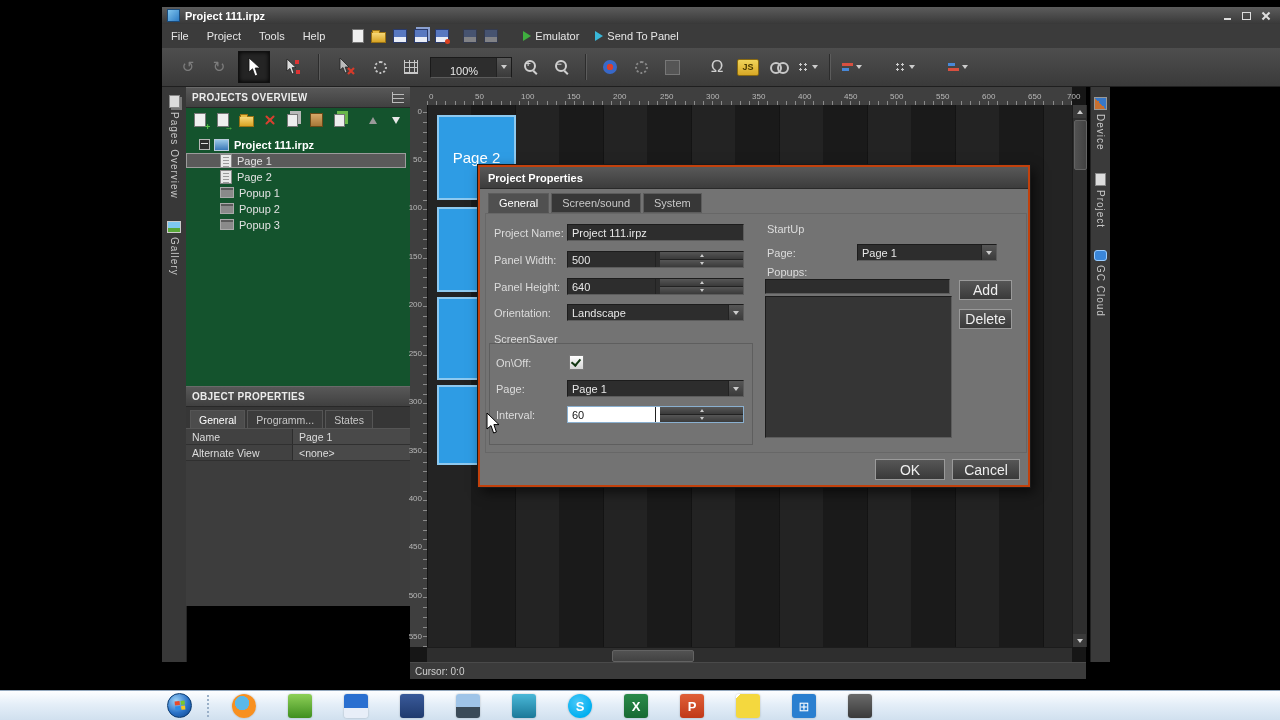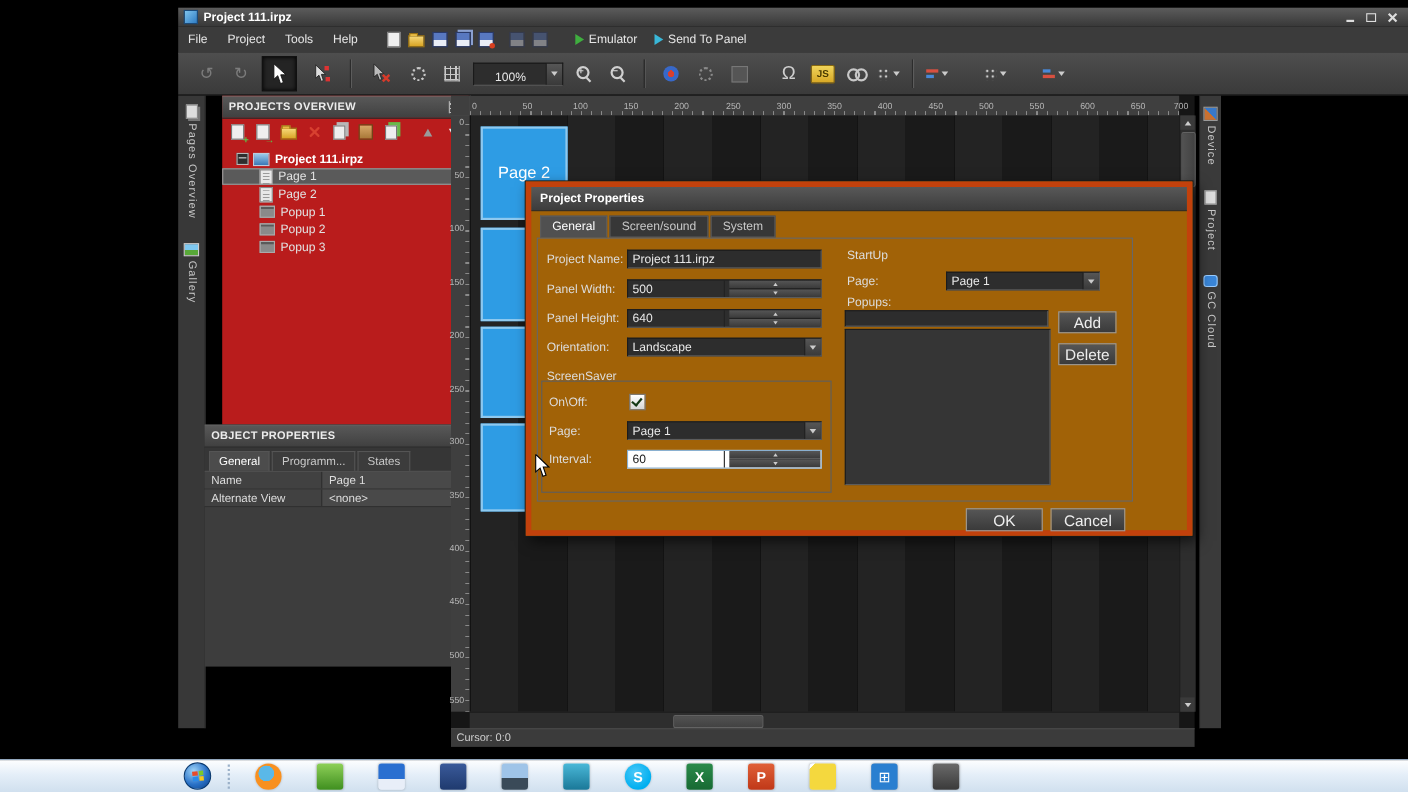--- a/index.html
+++ b/index.html
@@ -66,21 +66,21 @@
   .cursvg{display:block;}
 
   
   #leftstrip{left:162px;top:87px;width:24px;height:575px;background:#383838;border-right:1px solid #262626;}
   .vitem{display:flex;flex-direction:column;align-items:center;gap:4px;}
   .vtext{writing-mode:vertical-rl;font-size:10px;color:#c8c8c8;letter-spacing:1px;}
   .ic-pages{width:9px;height:11px;background:#ddd;border:1px solid #888;box-shadow:2px 2px 0 #777;}
   .ic-gallery{width:12px;height:10px;background:linear-gradient(180deg,#7ec8f0 0 55%,#58a838 55%);border:1px solid #cccccc;}
 
   
-  #projects{left:202px;top:87px;width:224px;height:299px;background:#b91c1c;border-right:1px solid #1d1d1d;}
+  #projects{left:186px;top:87px;width:224px;height:299px;background:#14532d;border-right:1px solid #1d1d1d;}
   .phead{height:19px;background:linear-gradient(#585858,#404040);border-top:1px solid #6a6a6a;border-bottom:1px solid #282828;
          display:flex;align-items:center;font-size:10px;font-weight:bold;color:#ececec;padding:0 6px;letter-spacing:.3px;}
   .phead .hico{margin-left:auto;width:11px;height:11px;background-image:repeating-linear-gradient(0deg,#bbb 0 1px,transparent 1px 4px);border-left:1px solid #bbb;}
   .ptools{height:24px;display:flex;align-items:center;gap:7px;padding:0 6px;}
   .pti{width:17px;height:17px;display:flex;align-items:center;justify-content:center;position:relative;}
   .bdg{position:absolute;right:-2px;bottom:-2px;font-size:9px;font-weight:bold;line-height:8px;}
   .g{color:#5ac84a;} 
   .xic{position:relative;width:10px;height:10px;}
   .xic::before,.xic::after{content:"";position:absolute;left:-1px;top:4px;width:12px;height:2px;background:#d84030;border-radius:1px;}
   .xic::before{transform:rotate(45deg);} .xic::after{transform:rotate(-45deg);}
@@ -133,21 +133,21 @@
   #statusbar{left:410px;top:662px;width:676px;height:17px;background:#3b3b3b;border-top:1px solid #4a4a4a;
              display:flex;align-items:center;font-size:10px;color:#cfcfcf;padding-left:5px;box-sizing:border-box;}
 
   
   #rightstrip{left:1090px;top:87px;width:20px;height:575px;background:#3a3a3a;border-left:1px solid #222;display:flex;flex-direction:column;align-items:center;gap:22px;padding-top:10px;box-sizing:border-box;}
   .ic-device{width:11px;height:11px;background:linear-gradient(45deg,#c87030 0 50%,#3878c8 50%);border:1px solid #999;}
   .ic-proj{width:9px;height:11px;background:#ddd;border:1px solid #888;}
   .ic-cloud{width:11px;height:9px;background:#3a86d8;border:1px solid #9cf;border-radius:3px;}
 
   
-  #dialog{left:478px;top:165px;width:606px;height:322px;background:#a16207;border:5px solid #c2410c;
+  #dialog{left:478px;top:165px;width:552px;height:322px;background:#737373;border:2px solid #c2410c;
           box-shadow:0 0 0 1px #1a1a1a,4px 5px 12px rgba(0,0,0,.65);z-index:10;box-sizing:border-box;}
   .dtitle{height:21px;background:linear-gradient(#585858,#3c3c3c);border-bottom:1px solid #2a2a2a;
           display:flex;align-items:center;padding-left:8px;font-size:11px;font-weight:bold;color:#fff;}
   .dtabs{position:absolute;left:8px;top:26px;display:flex;gap:2px;}
   .dtab{font-size:11px;color:#c8c8c8;background:#373737;border:1px solid #5c5c5c;padding:3px 10px 3px;}
   .dtab.active{background:#505050;color:#fff;border-bottom-color:#505050;}
   .dbox{position:absolute;left:5px;top:46px;width:540px;height:238px;border:1px solid #676767;}
   .dl{position:absolute;font-size:11px;color:#dcdcdc;}
   .f{position:absolute;background:#2d2d2d;border:1px solid #1c1c1c;border-bottom-color:#5c5c5c;border-right-color:#5c5c5c;
      color:#e8e8e8;font-size:11px;height:17px;box-sizing:border-box;display:flex;align-items:center;}

